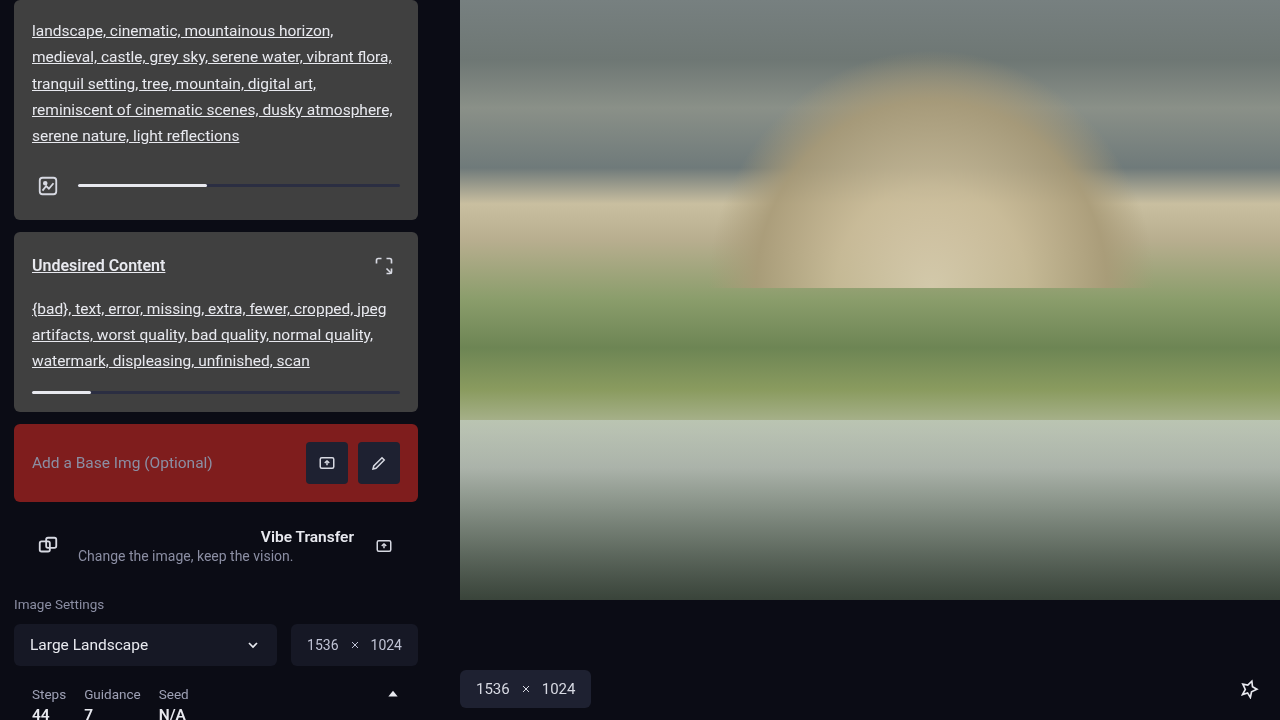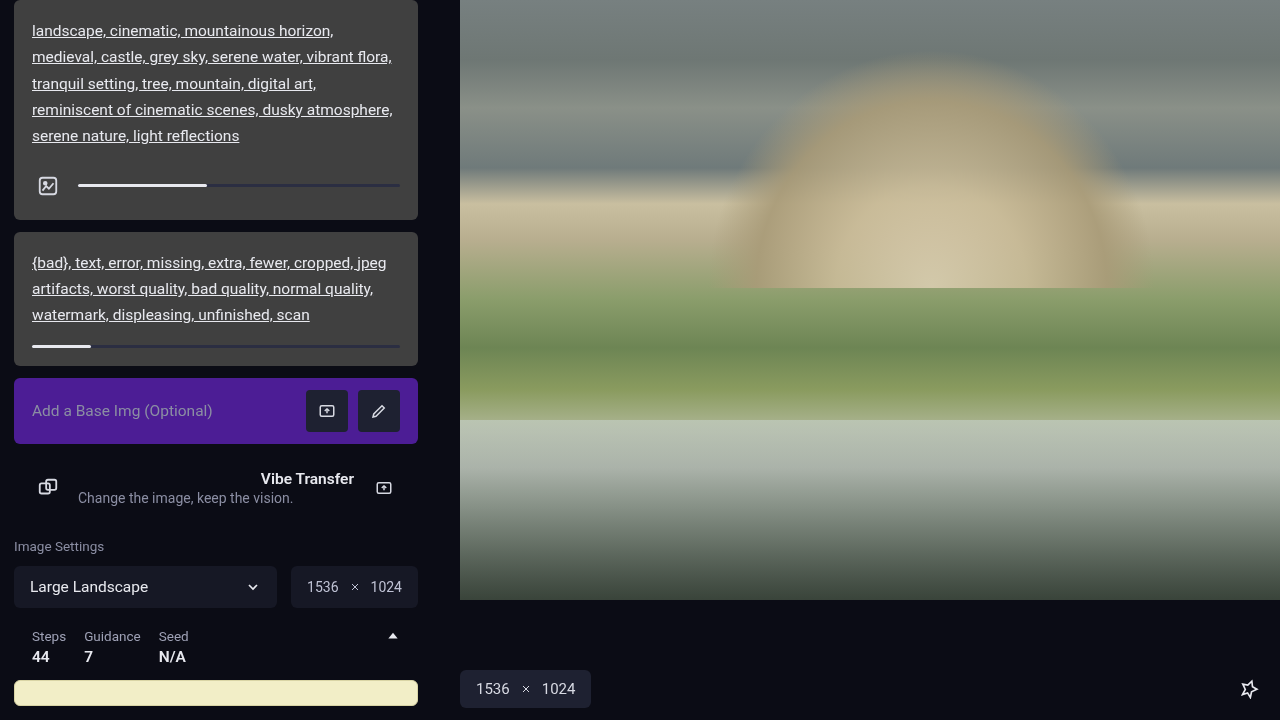--- a/index.html
+++ b/index.html
@@ -82,23 +82,23 @@
   margin-bottom: 14px;
 }
 .section-title {
   font-weight: 600;
   font-size: 16px;
 }
 .base-img-row {
   display: flex;
   align-items: center;
   gap: 10px;
-  background: #4c1d95;
-  border-radius: 6px;
-  padding: 12px 18px;
+  background: #7f1d1d;
+  border-radius: 6px;
+  padding: 18px 18px;
 }
 .base-img-label {
   flex: 1;
   color: #8b8ea3;
   font-size: 15.5px;
 }
 .vibe-row {
   display: flex;
   align-items: center;
   gap: 14px;
@@ -235,20 +235,31 @@
             <path d="M6 17l4-5 3 3 5-6"></path>
           </svg>
       </div>
       <div class="slider-track">
         <div class="slider-fill" style="width:40%"></div>
       </div>
     </div>
   </div>
 
   <div class="card">
+    <div class="section-header">
+      <div class="section-title">Undesired Content</div>
+      <div class="icon-btn">
+        <svg width="20" height="20" viewBox="0 0 24 24" fill="none" stroke="currentColor" stroke-width="2">
+            <path d="M9 3H5a2 2 0 0 0-2 2v4"></path>
+            <path d="M15 3h4a2 2 0 0 1 2 2v4"></path>
+            <path d="M15 15l6 6"></path>
+            <path d="M21 15v4a2 2 0 0 1-2 2h-4"></path>
+          </svg>
+      </div>
+    </div>
     <div class="prompt-text">{bad}, text, error, missing, extra, fewer, cropped, jpeg artifacts, worst quality, bad quality, normal quality, watermark, displeasing, unfinished, scan</div>
     <div class="slider-row" style="margin-top:16px">
       <div class="slider-track">
         <div class="slider-fill" style="width:16%"></div>
       </div>
     </div>
   </div>
 
   <div class="base-img-row">
     <div class="base-img-label">Add a Base Img (Optional)</div>

